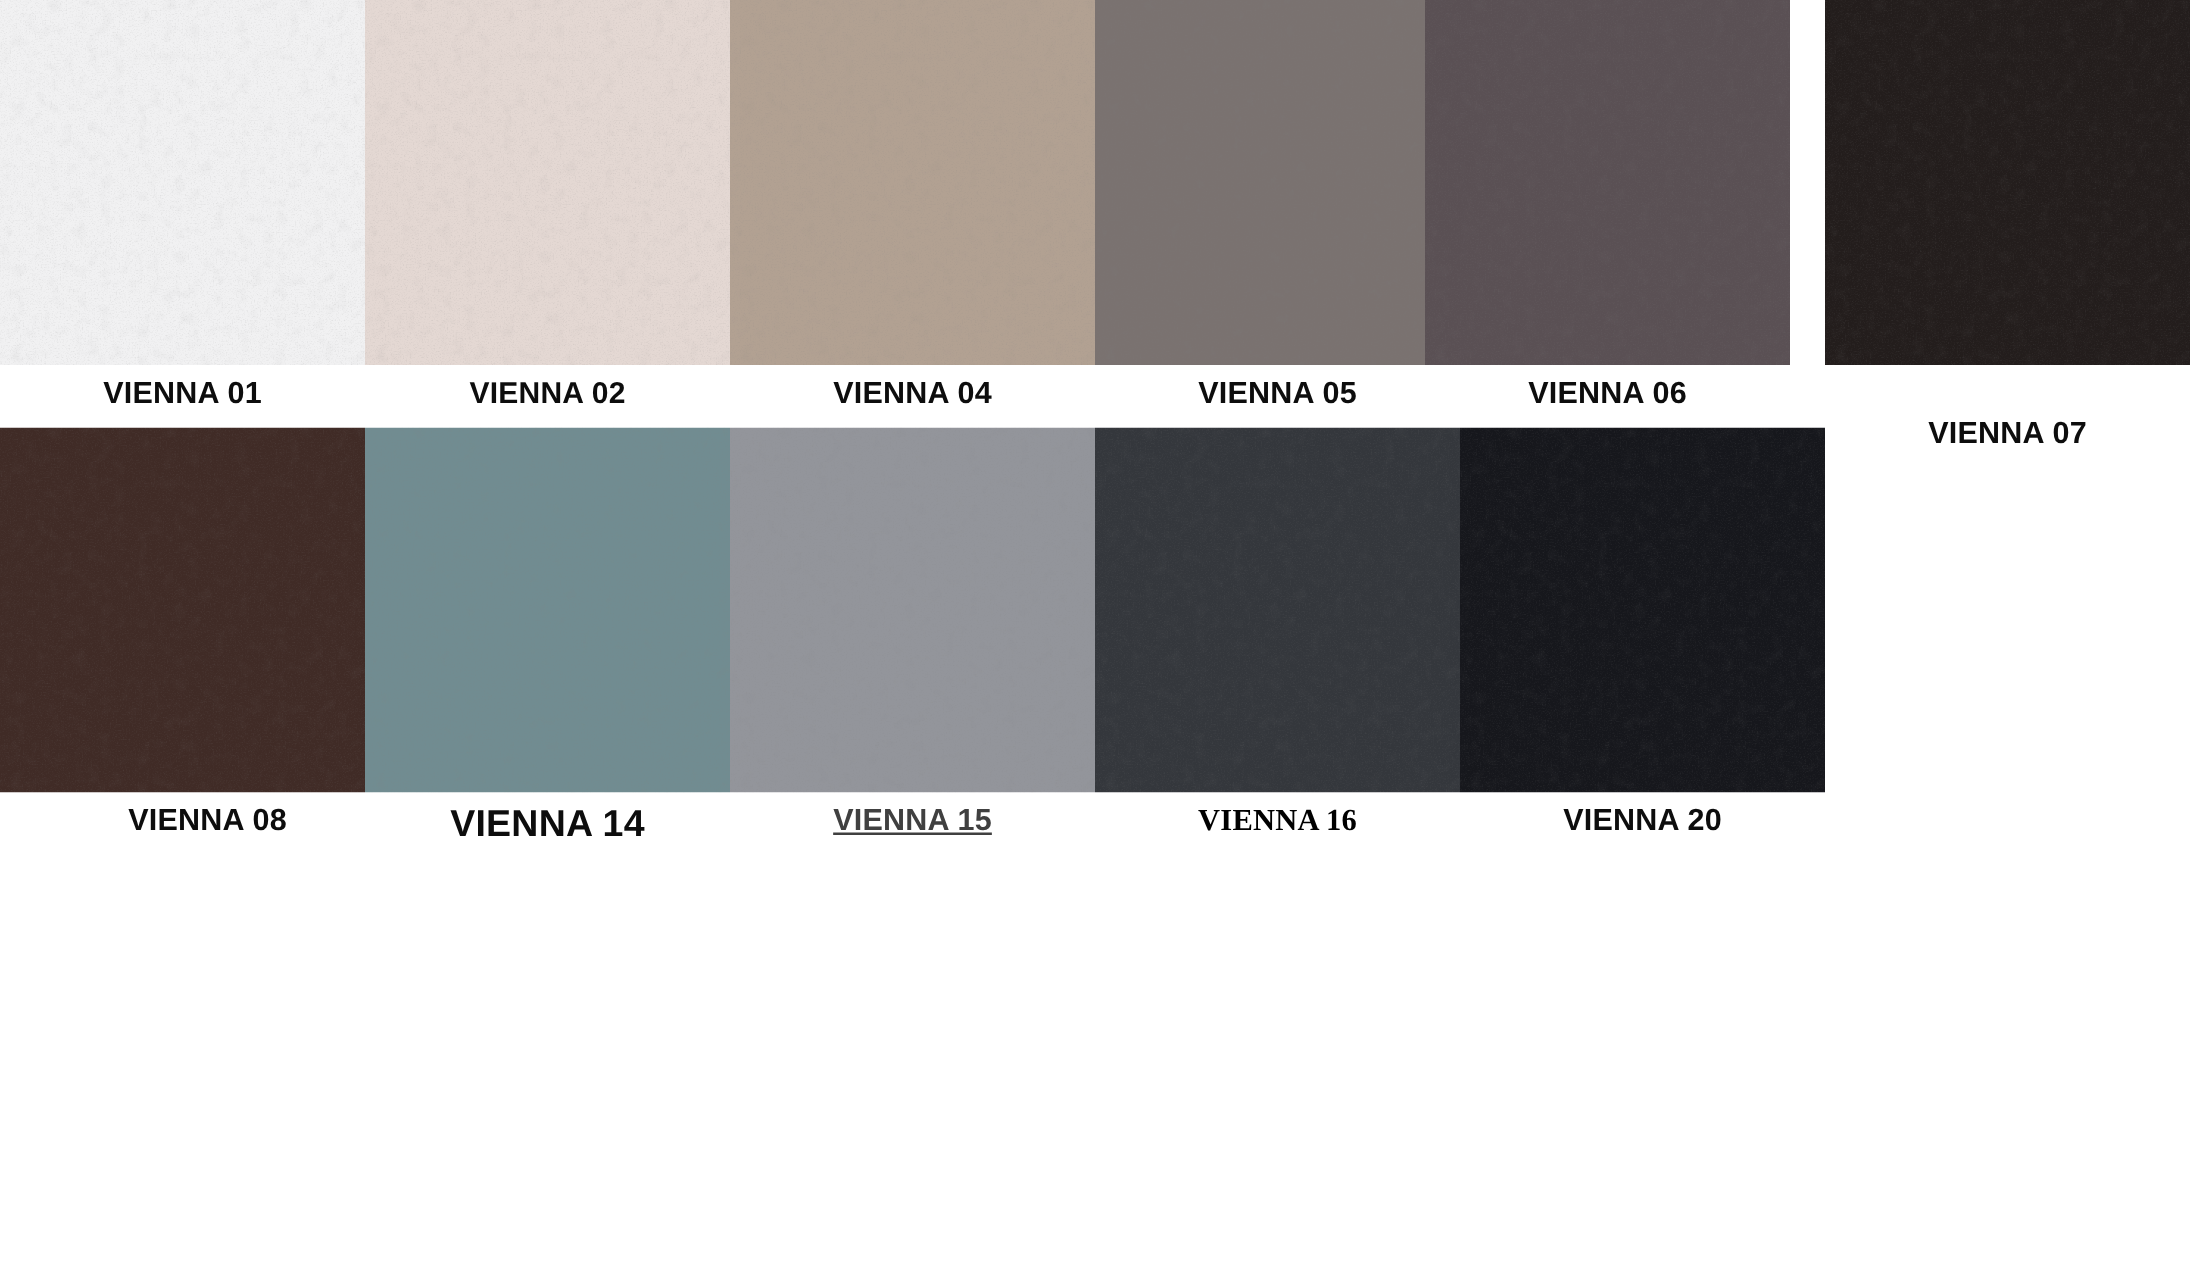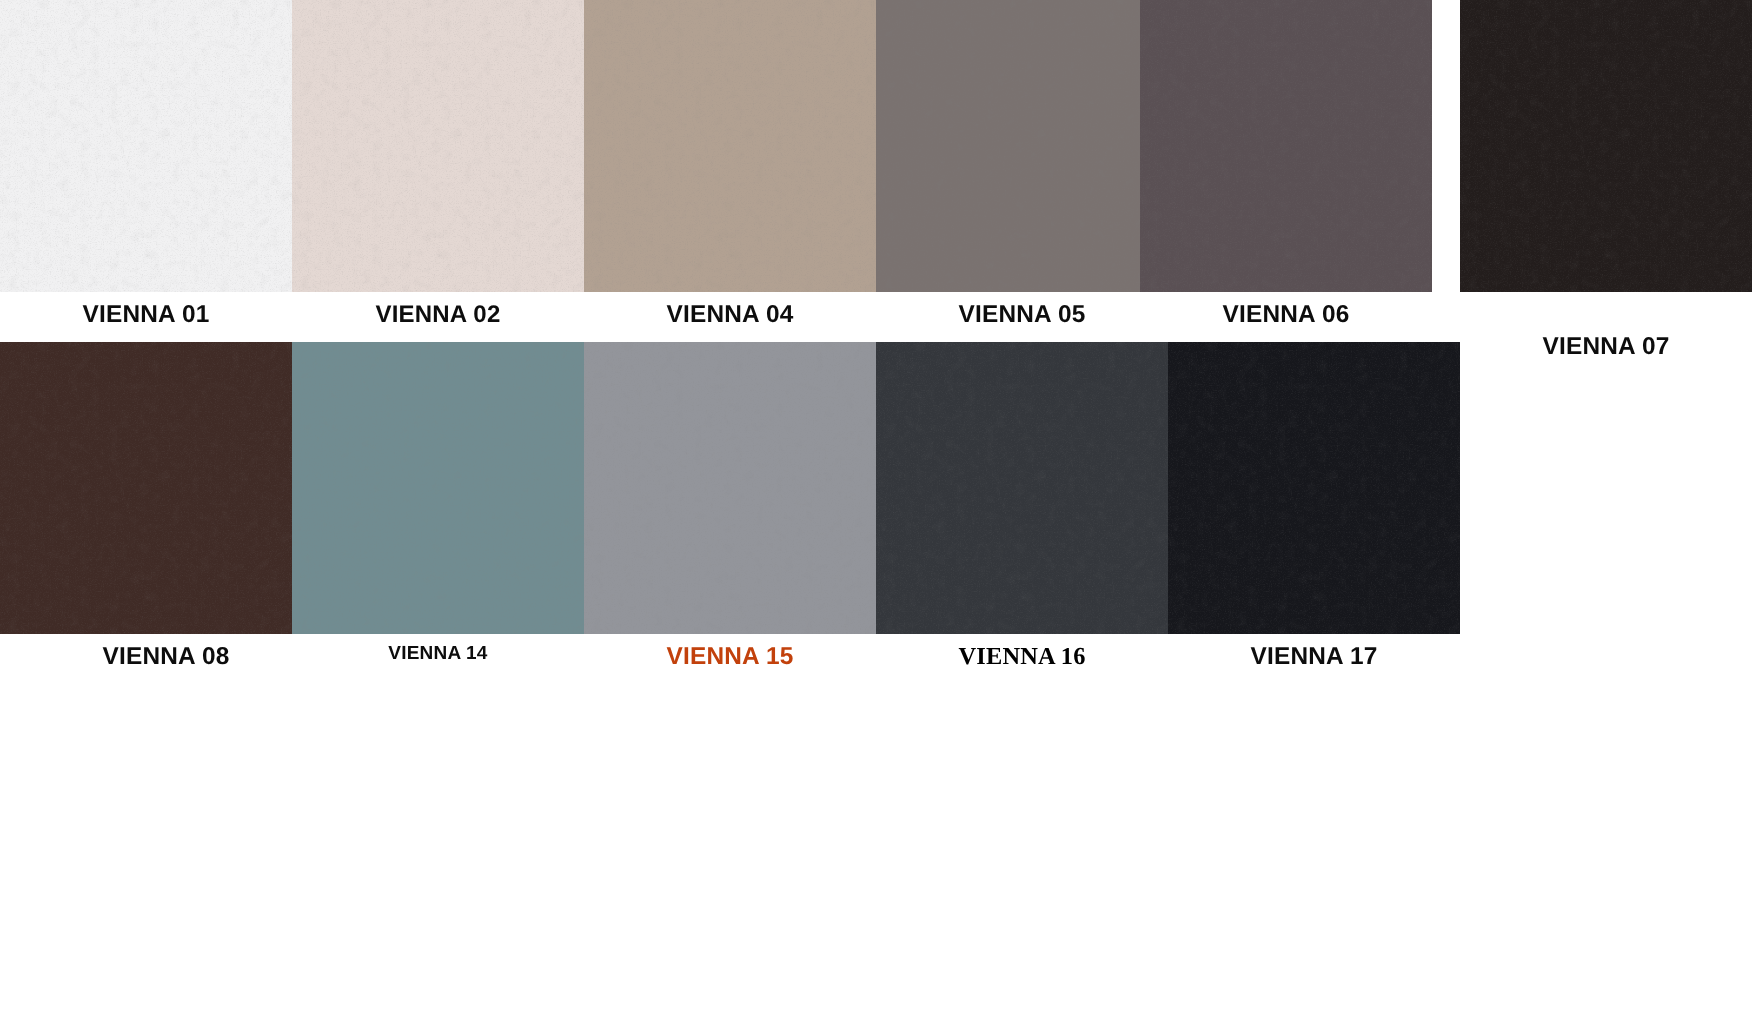--- a/index.html
+++ b/index.html
@@ -157,33 +157,33 @@
       <div class="swatch-cell" style="left: 292px; top: 0px; width: 292px; height: 1021px;">
         <div class="swatch-patch" style="top: 342px; width: 292px; height: 292px;">
           <div class="swatch-base" style="background: rgb(113, 140, 145);"></div>
           <svg class="swatch-grain" width="292" height="292">
             <rect width="292" height="292" filter="url(#grainA)"></rect>
           </svg>
           <svg class="swatch-grain" width="292" height="292">
             <rect width="292" height="292" filter="url(#grainB)"></rect>
           </svg>
         </div>
-        <div class="swatch-label" style="top: 643px; font-size: 19px; color: rgb(13, 13, 13);">VIENNA 14</div>
+        <div class="swatch-label" style="top: 643px; font-size: 30px; color: rgb(13, 13, 13);">VIENNA 14</div>
       </div>
       <div class="swatch-cell" style="left: 584px; top: 0px; width: 292px; height: 1021px;">
         <div class="swatch-patch" style="top: 342px; width: 292px; height: 292px;">
           <div class="swatch-base" style="background: rgb(147, 149, 155);"></div>
           <svg class="swatch-grain" width="292" height="292">
             <rect width="292" height="292" filter="url(#grainA)"></rect>
           </svg>
           <svg class="swatch-grain" width="292" height="292">
             <rect width="292" height="292" filter="url(#grainB)"></rect>
           </svg>
         </div>
-        <div class="swatch-label" style="top: 643px; font-size: 24.4px; color: #c2410c;">VIENNA 15</div>
+        <div class="swatch-label" style="top: 643px; font-size: 24.4px; color: #404040; text-decoration: underline;">VIENNA 15</div>
       </div>
       <div class="swatch-cell" style="left: 876px; top: 0px; width: 292px; height: 1021px;">
         <div class="swatch-patch" style="top: 342px; width: 292px; height: 292px;">
           <div class="swatch-base" style="background: rgb(52, 55, 60);"></div>
           <svg class="swatch-grain" width="292" height="292">
             <rect width="292" height="292" filter="url(#grainA)"></rect>
           </svg>
           <svg class="swatch-grain" width="292" height="292">
             <rect width="292" height="292" filter="url(#grainB)"></rect>
           </svg>
@@ -193,16 +193,16 @@
       <div class="swatch-cell" style="left: 1168px; top: 0px; width: 292px; height: 1021px;">
         <div class="swatch-patch" style="top: 342px; width: 292px; height: 292px;">
           <div class="swatch-base" style="background: rgb(22, 23, 28);"></div>
           <svg class="swatch-grain" width="292" height="292">
             <rect width="292" height="292" filter="url(#grainA)"></rect>
           </svg>
           <svg class="swatch-grain" width="292" height="292">
             <rect width="292" height="292" filter="url(#grainB)"></rect>
           </svg>
         </div>
-        <div class="swatch-label" style="top: 643px; font-size: 24.4px; color: rgb(13, 13, 13);">VIENNA 17</div>
+        <div class="swatch-label" style="top: 643px; font-size: 24.4px; color: rgb(13, 13, 13);">VIENNA 20</div>
       </div>
     </div>
 </div>
 
 </body></html>

